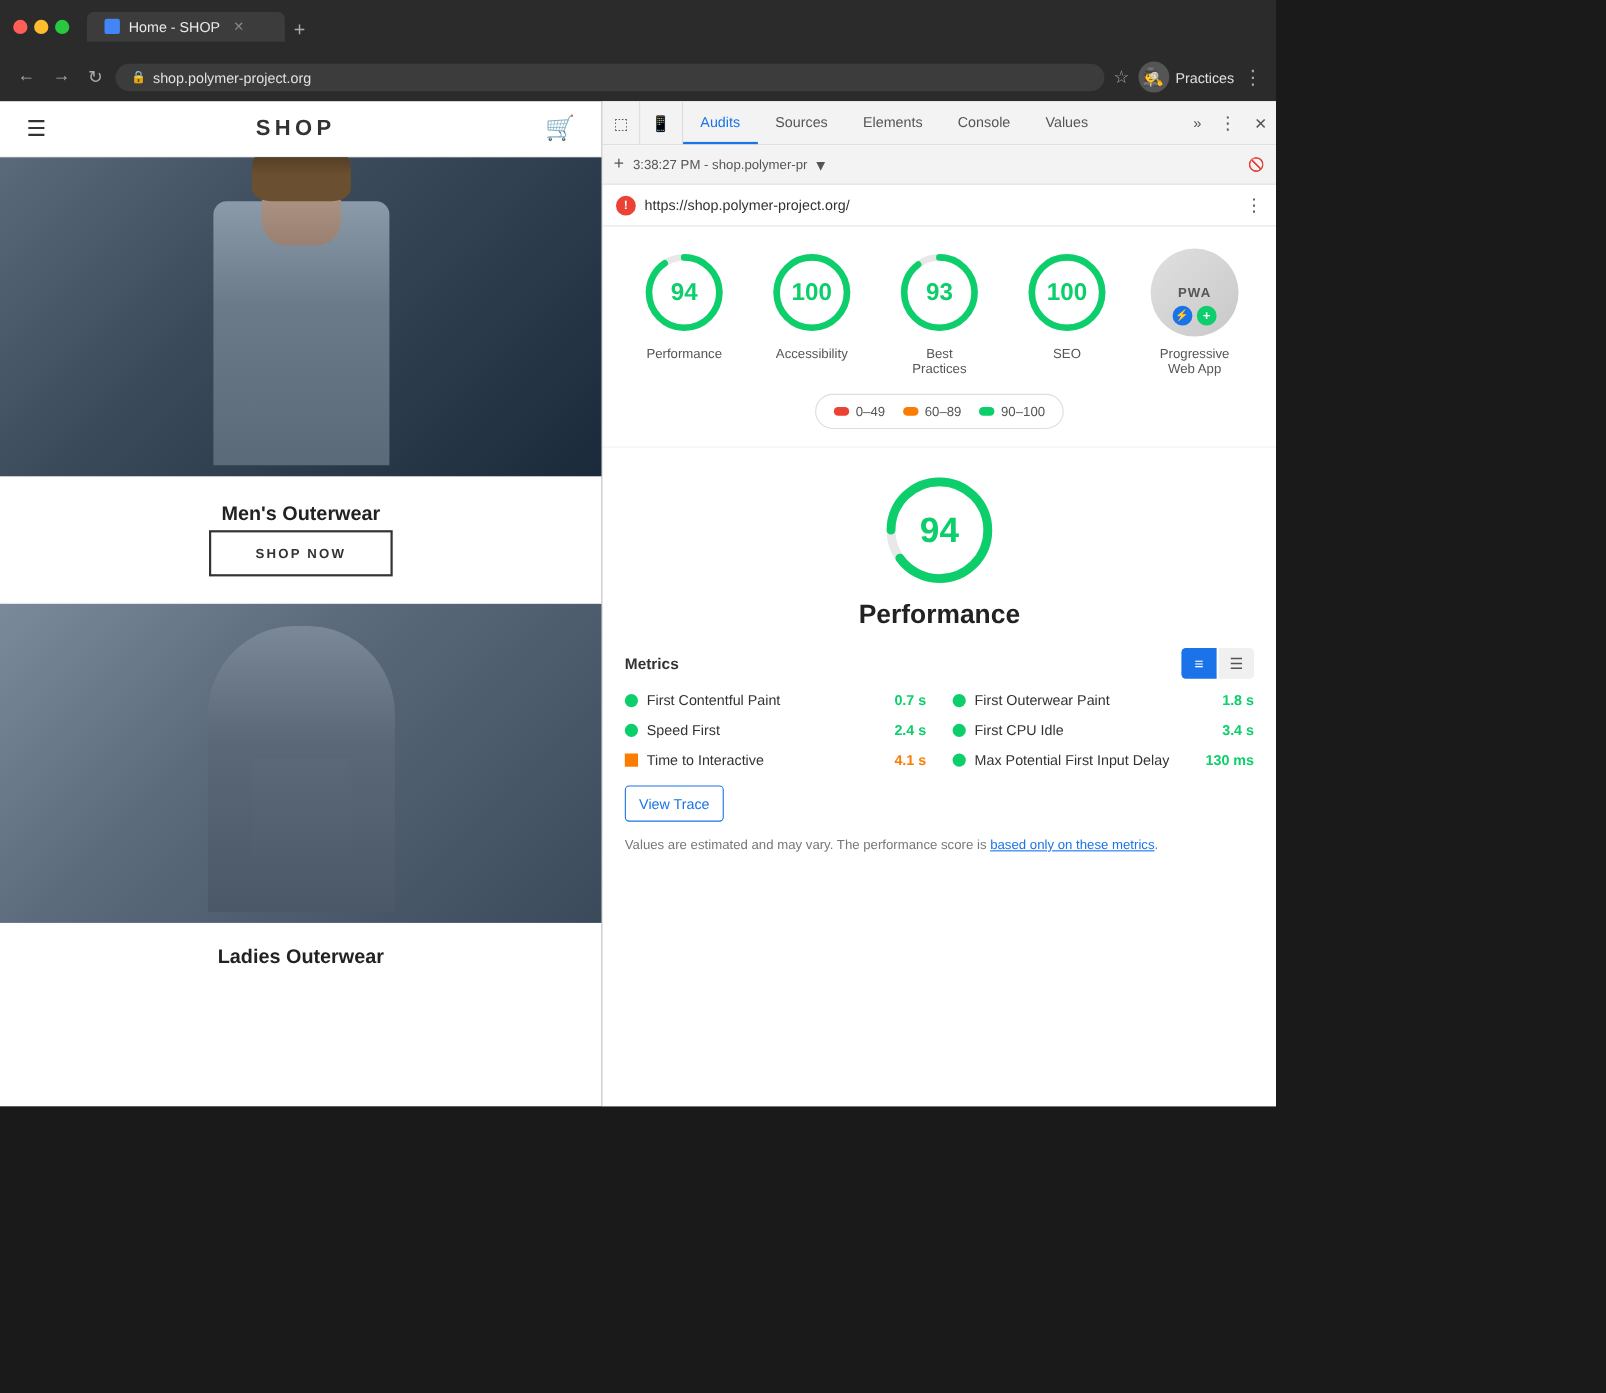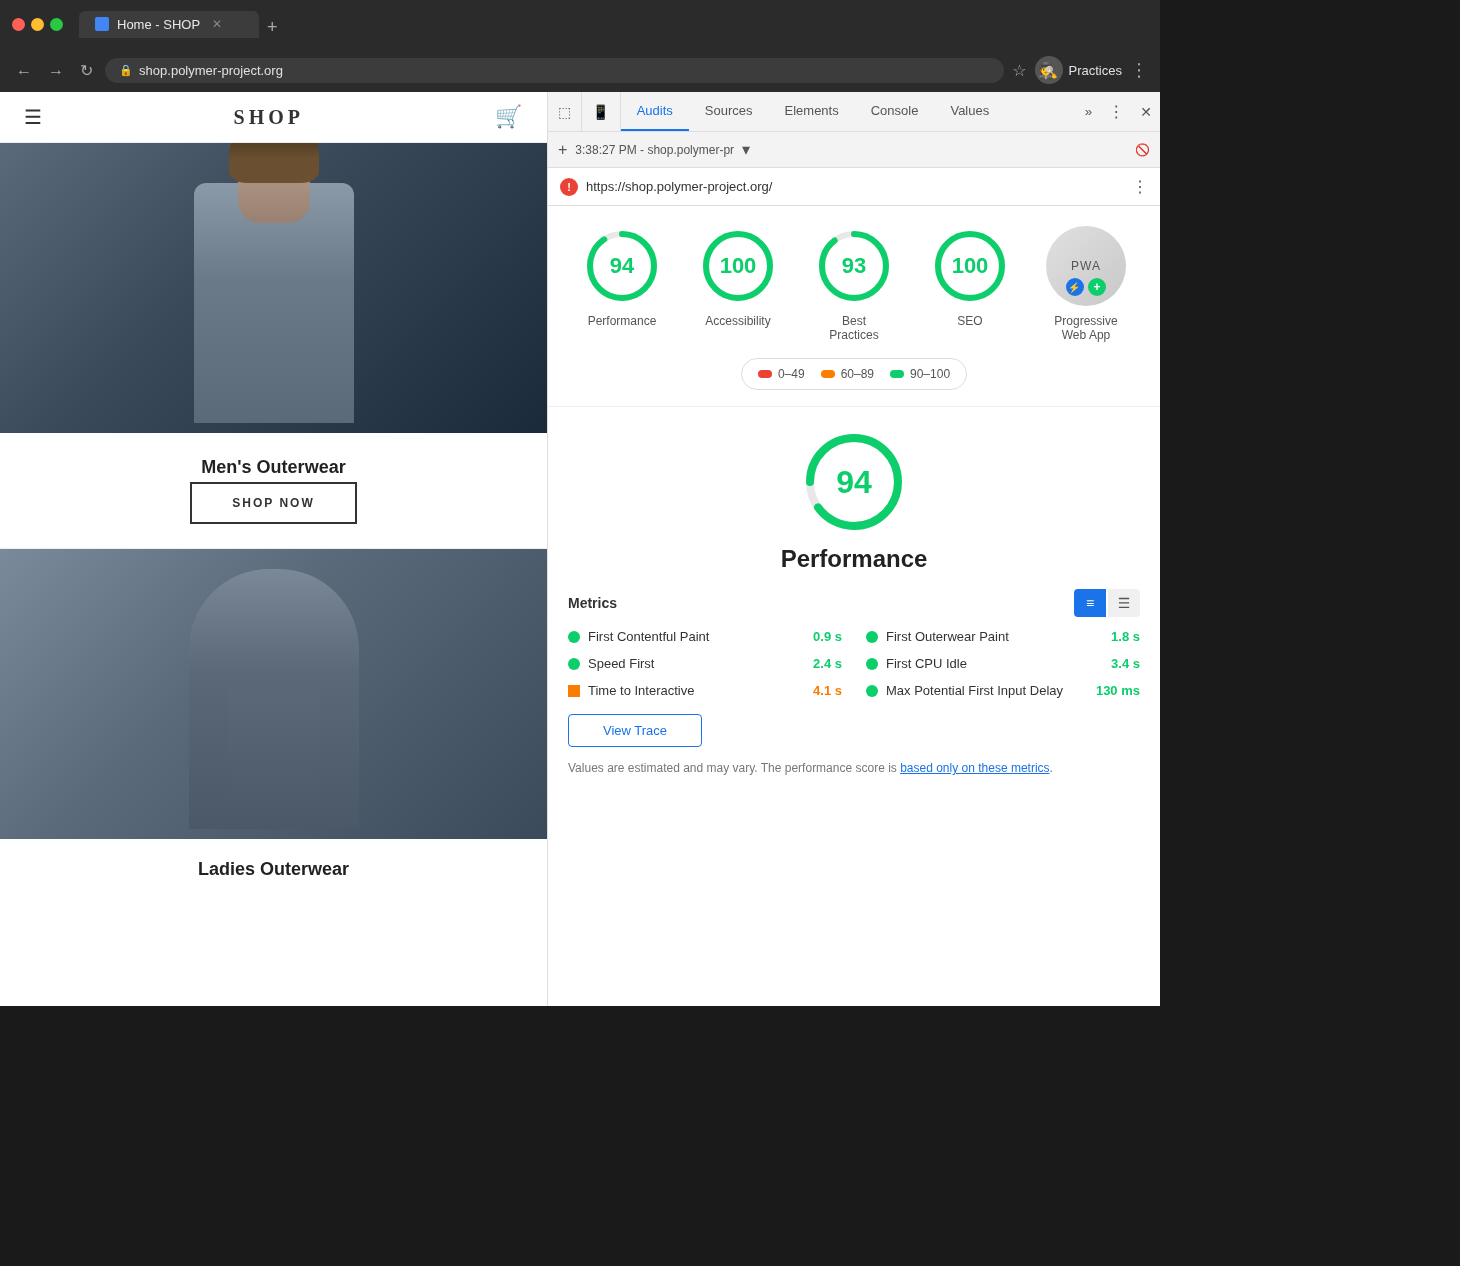--- a/index.html
+++ b/index.html
@@ -29,21 +29,21 @@
     .incognito-avatar { width: 28px; height: 28px; border-radius: 50%; background: #555; display: flex; align-items: center; justify-content: center; color: #ddd; font-size: 16px; }
     .more-btn { background: none; border: none; color: #aaa; font-size: 18px; cursor: pointer; }
 
     
     .main-content { display: flex; height: calc(100% - 92px); }
 
     
     .website-panel { width: 547px; background: #fff; overflow: hidden; flex-shrink: 0; display: flex; flex-direction: column; }
     .shop-header { display: flex; align-items: center; justify-content: space-between; padding: 12px 24px; border-bottom: 1px solid #eee; }
     .hamburger { font-size: 20px; cursor: pointer; color: #333; }
-    .shop-logo { font-size: 20px; font-weight: 700; letter-spacing: 4px; color: #333; font-family: Liberation Serif, serif; }
+    .shop-logo { font-size: 20px; font-weight: 700; letter-spacing: 4px; color: #333; }
     .cart-icon { font-size: 22px; color: #333; cursor: pointer; }
 
     .hero-image { width: 100%; height: 290px; background: linear-gradient(135deg, #5a6a7a 0%, #3a4a5a 40%, #2a3a4a 70%, #1a2a3a 100%); position: relative; overflow: hidden; display: flex; align-items: center; justify-content: center; }
 
     .product-section { padding: 24px; text-align: center; border-bottom: 1px solid #eee; }
     .product-title { font-size: 18px; font-weight: 700; color: #222; margin-bottom: 4px; }
     .shop-now-btn { border: 2px solid #333; padding: 12px 40px; background: #fff; font-size: 12px; font-weight: 700; letter-spacing: 2px; color: #333; cursor: pointer; }
 
     .ladies-image { width: 100%; height: 290px; background: linear-gradient(135deg, #7a8a9a 0%, #5a6a7a 40%, #4a5a6a 70%, #3a4a5a 100%); display: flex; align-items: center; justify-content: center; position: relative; overflow: hidden; }
 
@@ -75,21 +75,21 @@
     
     .scores-section { padding: 20px 16px 16px; border-bottom: 1px solid #eee; background: #fff; }
     .scores-row { display: flex; align-items: flex-start; justify-content: space-around; margin-bottom: 16px; }
     .score-item { display: flex; flex-direction: column; align-items: center; gap: 8px; }
     .score-circle { position: relative; width: 80px; height: 80px; }
     .score-circle svg { transform: rotate(-90deg); }
     .score-value { position: absolute; top: 50%; left: 50%; transform: translate(-50%, -50%); font-size: 22px; font-weight: 700; color: #0cce6b; }
     .score-label { font-size: 12px; color: #555; text-align: center; max-width: 80px; }
 
     .pwa-badge { width: 80px; height: 80px; border-radius: 50%; background: linear-gradient(135deg, #e0e0e0 0%, #c8c8c8 100%); display: flex; align-items: center; justify-content: center; position: relative; overflow: hidden; }
-    .pwa-text { font-size: 12px; font-weight: 400; color: #555; letter-spacing: 1px; }
+    .pwa-text { font-size: 12px; font-weight: 700; color: #555; letter-spacing: 1px; }
     .pwa-icons { position: absolute; bottom: 10px; display: flex; gap: 4px; }
     .pwa-lightning { width: 18px; height: 18px; background: #1a73e8; border-radius: 50%; display: flex; align-items: center; justify-content: center; color: #fff; font-size: 10px; }
     .pwa-plus { width: 18px; height: 18px; background: #0cce6b; border-radius: 50%; display: flex; align-items: center; justify-content: center; color: #fff; font-size: 12px; font-weight: bold; }
 
     .legend-bar { display: flex; align-items: center; justify-content: center; gap: 16px; padding: 8px 16px; border: 1px solid #ddd; border-radius: 20px; margin: 0 auto; width: fit-content; }
     .legend-item { display: flex; align-items: center; gap: 6px; font-size: 12px; color: #555; }
     .legend-dot { width: 14px; height: 8px; border-radius: 4px; }
     .legend-red { background: #ea4335; }
     .legend-orange { background: #fa7c01; }
     .legend-green { background: #0cce6b; }
@@ -110,21 +110,21 @@
     .metrics-view-btn.inactive { background: #f0f0f0; color: #555; border-radius: 0 4px 4px 0; }
 
     .metrics-grid { display: grid; grid-template-columns: 1fr 1fr; gap: 12px 24px; }
     .metric-row { display: flex; align-items: flex-start; gap: 8px; }
     .metric-dot { width: 12px; height: 12px; border-radius: 50%; flex-shrink: 0; margin-top: 2px; }
     .metric-dot-green { background: #0cce6b; }
     .metric-name { font-size: 13px; color: #333; flex: 1; }
     .metric-value { font-size: 13px; font-weight: 600; color: #0cce6b; white-space: nowrap; }
     .metric-value-orange { font-size: 13px; font-weight: 600; color: #fa7c01; }
 
-    .view-trace-btn { margin-top: 16px; padding: 8px 34px; border: 1px solid #1a73e8; background: #fff; color: #1a73e8; font-size: 13px; cursor: pointer; border-radius: 4px; }
+    .view-trace-btn { margin-top: 16px; padding: 8px 12px; border: 1px solid #1a73e8; background: #fff; color: #1a73e8; font-size: 13px; cursor: pointer; border-radius: 4px; }
 
     .disclaimer { margin-top: 12px; font-size: 12px; color: #777; line-height: 1.5; }
     .disclaimer a { color: #1a73e8; text-decoration: underline; }
 
     .circle-bg { fill: none; stroke: #e8e8e8; }
     .circle-fill { fill: none; stroke: #0cce6b; stroke-linecap: round; }
   </style>
 </head>
 <body>
 
@@ -331,21 +331,21 @@
           <button class="metrics-view-btn active">≡</button>
           <button class="metrics-view-btn inactive">☰</button>
         </div>
       </div>
 
       <div class="metrics-grid">
 
         <div class="metric-row">
           <div class="metric-dot metric-dot-green"></div>
           <span class="metric-name">First Contentful Paint</span>
-          <span class="metric-value">0.9 s</span>
+          <span class="metric-value">0.7 s</span>
         </div>
 
         <div class="metric-row">
           <div class="metric-dot metric-dot-green"></div>
           <span class="metric-name">First Outerwear Paint</span>
           <span class="metric-value">1.8 s</span>
         </div>
 
         <div class="metric-row">
           <div class="metric-dot metric-dot-green"></div>

